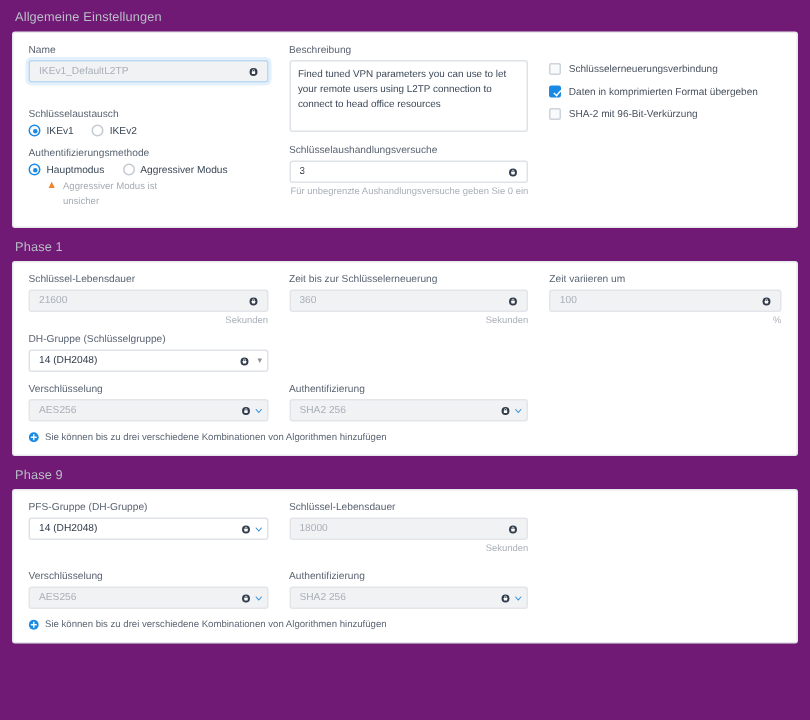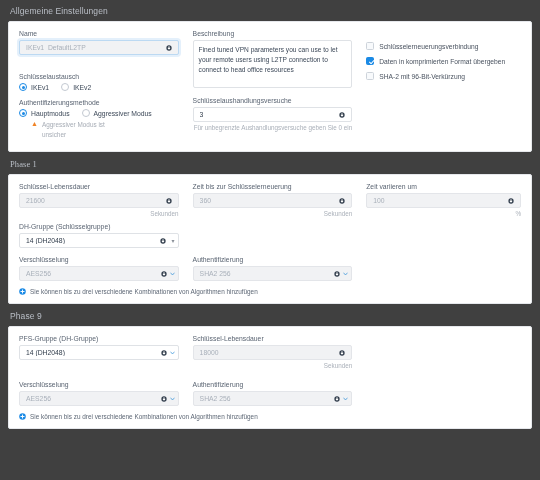--- a/index.html
+++ b/index.html
@@ -4,21 +4,21 @@
 <style>
   * { box-sizing: border-box; margin: 0; padding: 0; }
   html, body {
     width: 540px; height: 480px;
     background: #f7f8f9;
     font-family: "Liberation Sans", sans-serif;
     font-size: 7px;
     color: #3c4858;
     overflow: hidden;
   }
-  .page { width: 540px; height: 480px; position: relative; background: #404040; }
+  .page { width: 540px; height: 480px; position: relative; background: #701a75; }
 
   .section-title {
     font-size: 8.5px;
     color: #b9bec6;
     padding: 6px 0 5px 10px;
     letter-spacing: .1px;
   }
   .card {
     background: #ffffff;
     border: 1px solid #e6e8ec;
@@ -229,21 +229,21 @@
         </div>
         <div class="cb-row">
           <span class="cbox"></span>
           <span class="cb-label">SHA-2 mit 96-Bit-Verkürzung</span>
         </div>
       </div>
 
     </div>
   </div>
 
-  <div class="section-title" style="padding-top:7px;font-family:Liberation Serif, serif;">Phase 1</div>
+  <div class="section-title" style="padding-top:7px;">Phase 1</div>
 
   <div class="card" style="padding:8px 10px 8px 10px;">
     <div class="row" style="gap:14px;">
       <div class="col" style="width:165px;">
         <div class="fgroup">
           <div class="flabel">Schlüssel-Lebensdauer</div>
           <div class="fcontrol disabled">
             <span class="fvalue">21600</span>
             <svg class="lock-icon" viewBox="0 0 10 10">
               <circle cx="5" cy="5" r="4.4" fill="#2f3b4a"></circle>

